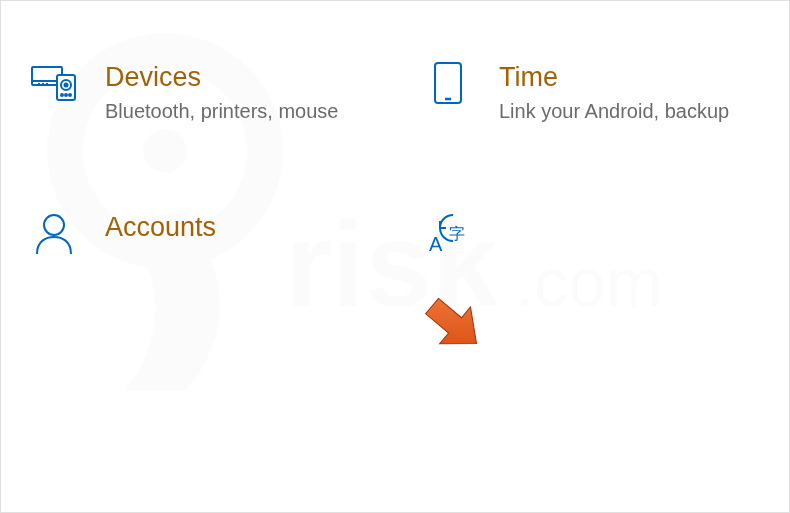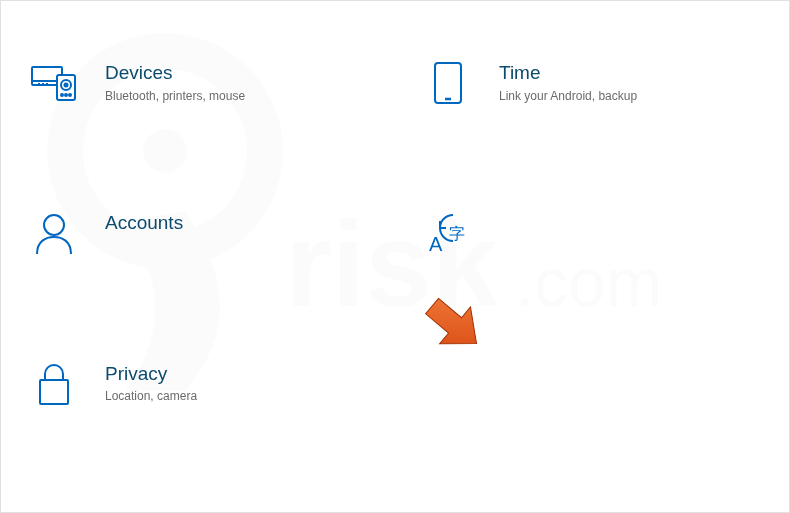--- a/index.html
+++ b/index.html
@@ -39,27 +39,27 @@
     .tile .icon {
       width: 46px;
       flex: 0 0 46px;
       display: flex;
       justify-content: center;
       margin-right: 28px;
       color: #0067c0;
     }
     .tile .text { flex: 1; min-width: 0; }
     .tile .title {
-      font-size: 19px;
+      font-size: 27px;
       font-weight: 400;
-      color: #0c4a6e;
+      color: #a16207;
       line-height: 1.25;
     }
     .tile .desc {
-      font-size: 12px;
+      font-size: 20px;
       font-weight: 400;
       color: #6b6b6b;
       line-height: 1.35;
       margin-top: 3px;
       max-width: 250px;
     }
     .arrow {
       position: absolute;
       left: 402px;
       top: 280px;
@@ -136,32 +136,20 @@
       <svg width="46" height="42" viewBox="0 0 46 42" fill="none" stroke="currentColor" stroke-width="2">
         <path d="M28 4 A 13 13 0 1 0 28 30"></path>
         <line x1="15" y1="10" x2="15" y2="17"></line>
           <line x1="15" y1="17" x2="21" y2="17"></line>
         <text x="4" y="40" font-size="20" fill="currentColor" stroke="none" font-family="Arial">A</text>
         <text x="24" y="28" font-size="16" fill="currentColor" stroke="none" font-family="Arial">字</text>
       </svg>
     </div>
   </div>
 
-  <div class="tile">
-    <div class="icon">
-      <svg width="36" height="44" viewBox="0 0 36 44" fill="none" stroke="currentColor" stroke-width="2">
-        <rect x="4" y="18" width="28" height="24" rx="1"></rect>
-        <path d="M9 18 V12 a9 9 0 0 1 18 0 V18"></path>
-      </svg>
-    </div>
-    <div class="text">
-      <div class="title">Privacy</div>
-      <div class="desc">Location, camera</div>
-    </div>
-  </div>
 
 
 </div>
 
 <div class="arrow">
   <svg width="90" height="90" viewBox="0 0 90 90">
     <defs>
       <linearGradient id="ag" x1="0" y1="0" x2="1" y2="1">
         <stop offset="0" stop-color="#f07a3a"></stop>
         <stop offset="1" stop-color="#d94810"></stop>

